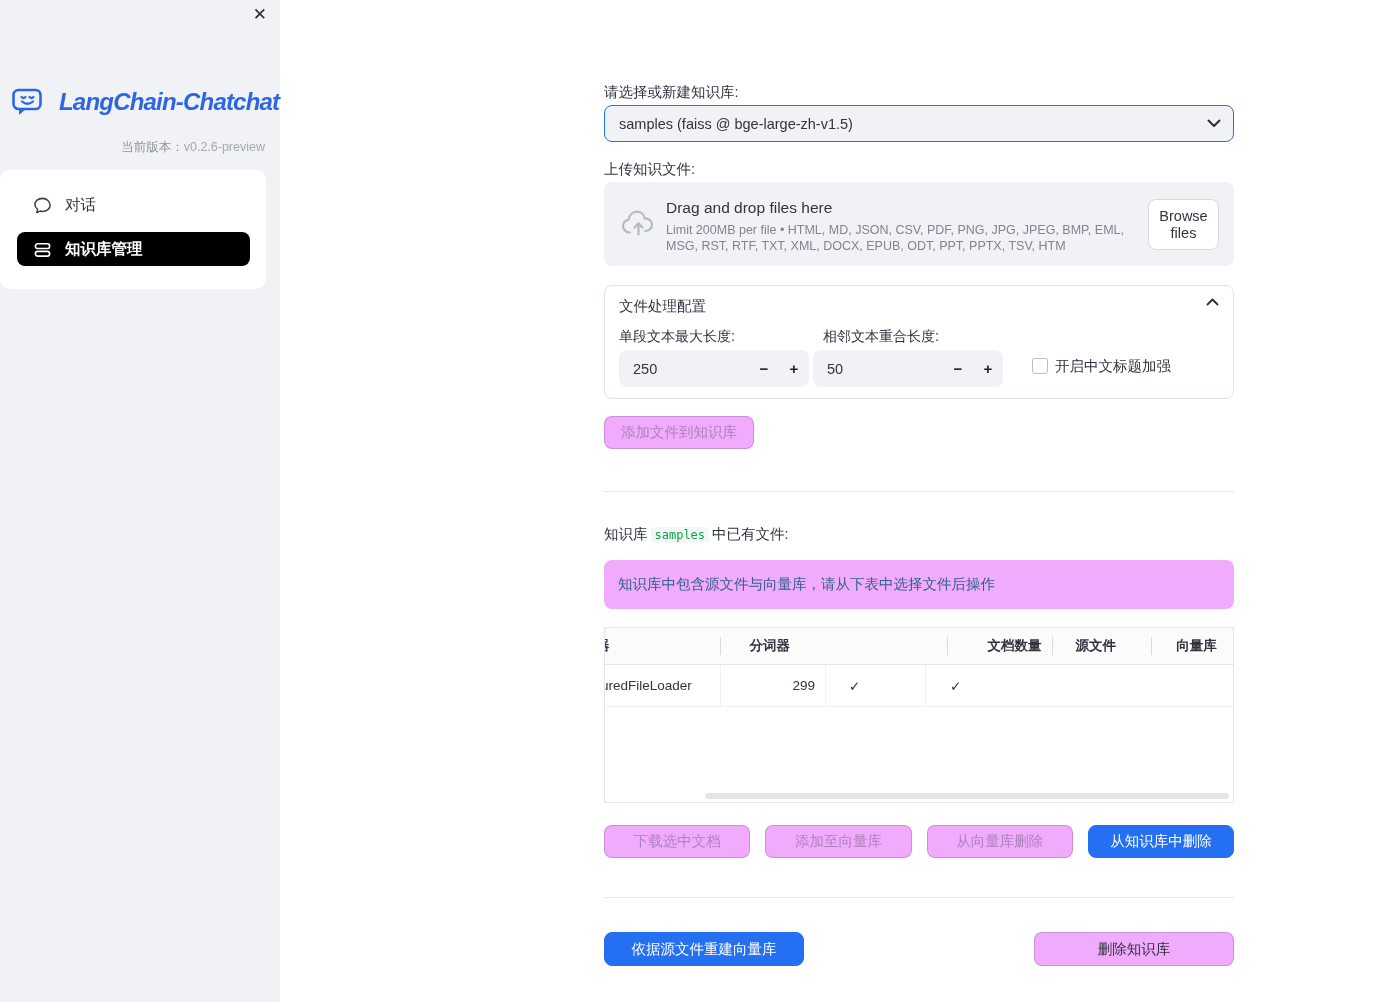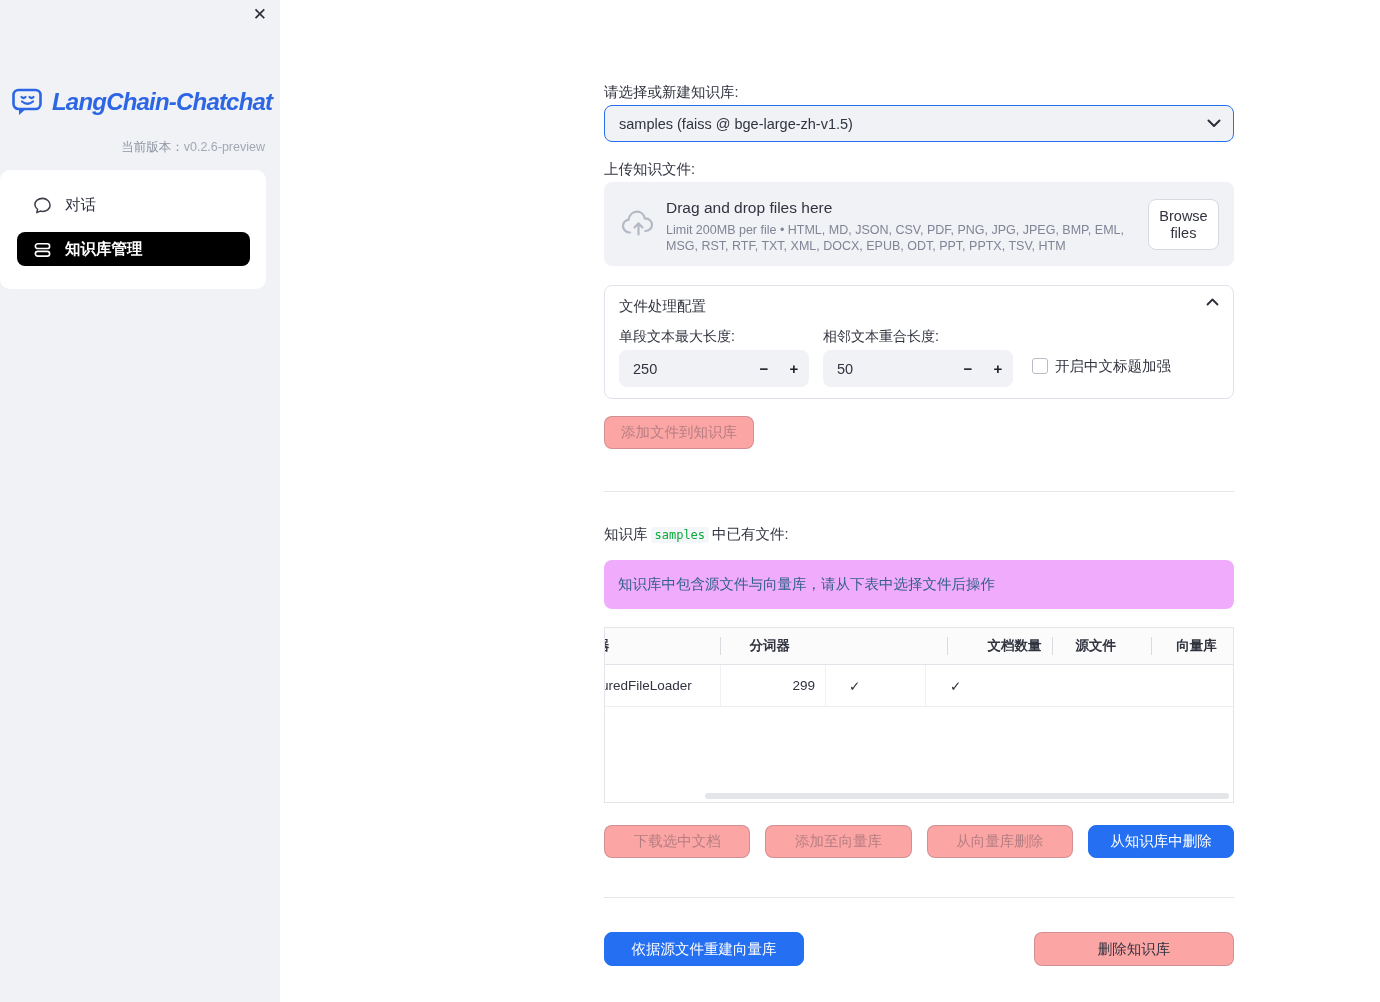--- a/index.html
+++ b/index.html
@@ -5,21 +5,21 @@
   * { box-sizing: border-box; }
   html,body { margin:0; padding:0; }
   body {
     width:1380px; height:1002px; position:relative; overflow:hidden;
     background:#ffffff; color:#31333f;
     font-family:"Liberation Sans", sans-serif; font-size:14.5px;
   }
   
   .sidebar { position:absolute; left:0; top:0; width:280px; height:1002px; background:#f0f2f6; }
   .close-btn { position:absolute; top:6px; right:13px; font-size:17px; color:#2b2d38; cursor:pointer; line-height:1; }
-  .logo-row { position:absolute; top:86px; left:11px; display:flex; align-items:center; gap:7px; }
+  .logo-row { position:absolute; top:86px; left:11px; display:flex; align-items:center; gap:14px; }
   .logo-text { color:#2d66e4; font-size:24px; font-weight:bold; font-style:italic; letter-spacing:-0.8px; white-space:nowrap; }
   .version-row { position:absolute; top:139px; right:15px; font-size:12.5px; }
   .version-label { color:#8d94a1; }
   .version-value { color:#a3a9b4; }
   .nav-card { position:absolute; top:170px; left:0; width:266px; height:119px; background:#ffffff; border-radius:10px; }
   .nav-item { display:flex; align-items:center; height:34px; margin:10px 16px 6px 17px; border-radius:8px; cursor:pointer; }
   .nav-item .nav-label { font-size:15.5px; }
   .nav-item.plain { padding-left:16px; margin-top:18px; }
   .nav-item.plain .nav-icon { margin-right:13px; }
   .nav-item.active { background:#000000; color:#ffffff; font-weight:bold; padding-left:16px; }
@@ -53,32 +53,32 @@
     border:1px solid #dfe3ea; border-radius:8px; background:#fff;
   }
   .exp-title { position:absolute; left:14px; top:11px; font-size:14.5px; }
   .exp-chevron { position:absolute; right:14px; top:12px; cursor:pointer; }
   .num-label-1 { position:absolute; left:14px;  top:42px; font-size:14px; }
   .num-label-2 { position:absolute; left:218px; top:42px; font-size:14px; }
   .stepper {
     position:absolute; top:64px; width:190px; height:37px;
     background:#f0f2f6; border-radius:8px; display:flex; align-items:center;
   }
-  .stepper.s1 { left:14px; } .stepper.s2 { left:218px; }
+  .stepper.s1 { left:14px; } .stepper.s2 { left:208px; }
   .stepper .num-value { flex:1; padding-left:14px; font-size:14.5px; color:#31333f; }
   .step-btn { width:30px; text-align:center; font-size:15px; color:#1d1f27; cursor:pointer; font-weight:bold; }
   .chk-box {
     position:absolute; left:427px; top:72px; width:16px; height:16px;
     border:1px solid #b7bcc6; border-radius:3px; background:#fff; cursor:pointer;
   }
   .chk-label { position:absolute; left:450px; top:71px; font-size:14.5px; cursor:pointer; }
   .btn {
     height:33px; border-radius:8px; font-size:14.5px;
     display:inline-flex; align-items:center; justify-content:center;
-    font-family:"Liberation Sans", sans-serif; cursor:pointer; background:#fca5a5;
+    font-family:"Liberation Sans", sans-serif; cursor:pointer; background:#f0abfc;
     border:1px solid rgba(49,51,63,0.2); color:#31333f; padding:0 16px;
   }
   .btn.disabled { color:rgba(49,51,63,0.35); cursor:default; }
   .btn.primary { background:#2570f2; border:1px solid #2570f2; color:#fff; }
   .add-btn { position:absolute; top:416px; left:0; }
   .divider { position:absolute; left:0; width:630px; height:1px; background:rgba(49,51,63,0.12); }
   .div1 { top:491px; } .div2 { top:897px; }
   .kb-line { position:absolute; top:525px; left:0; font-size:14.5px; }
   .kb-code {
     font-family:"DejaVu Sans Mono", monospace; font-size:12px; color:#09ab3b;

